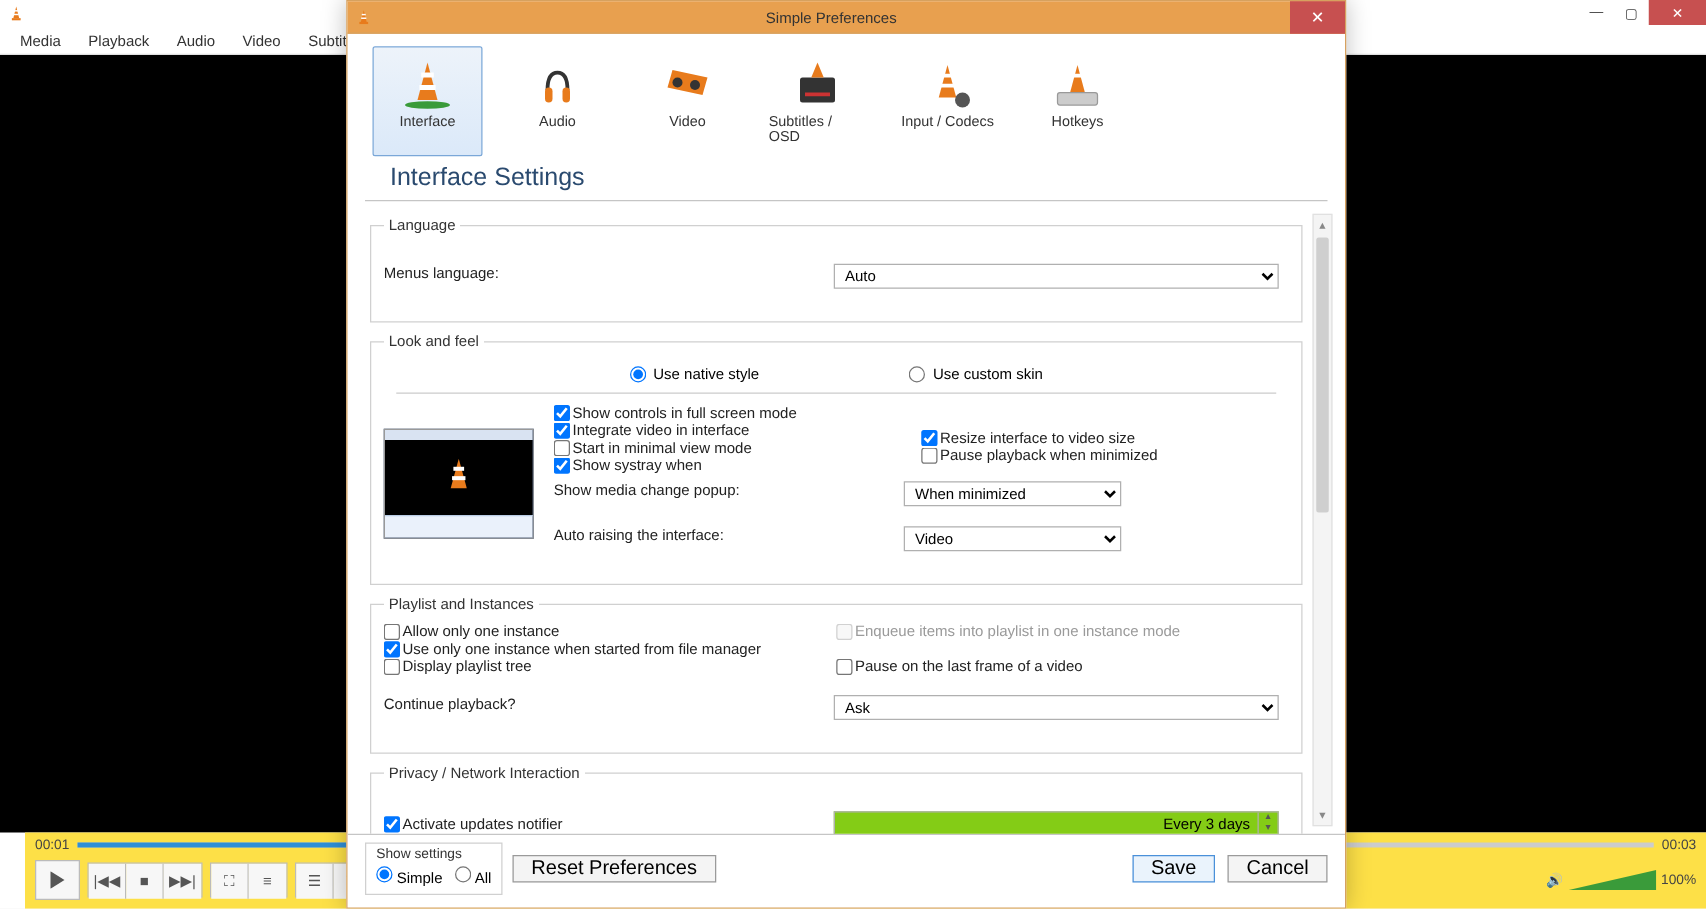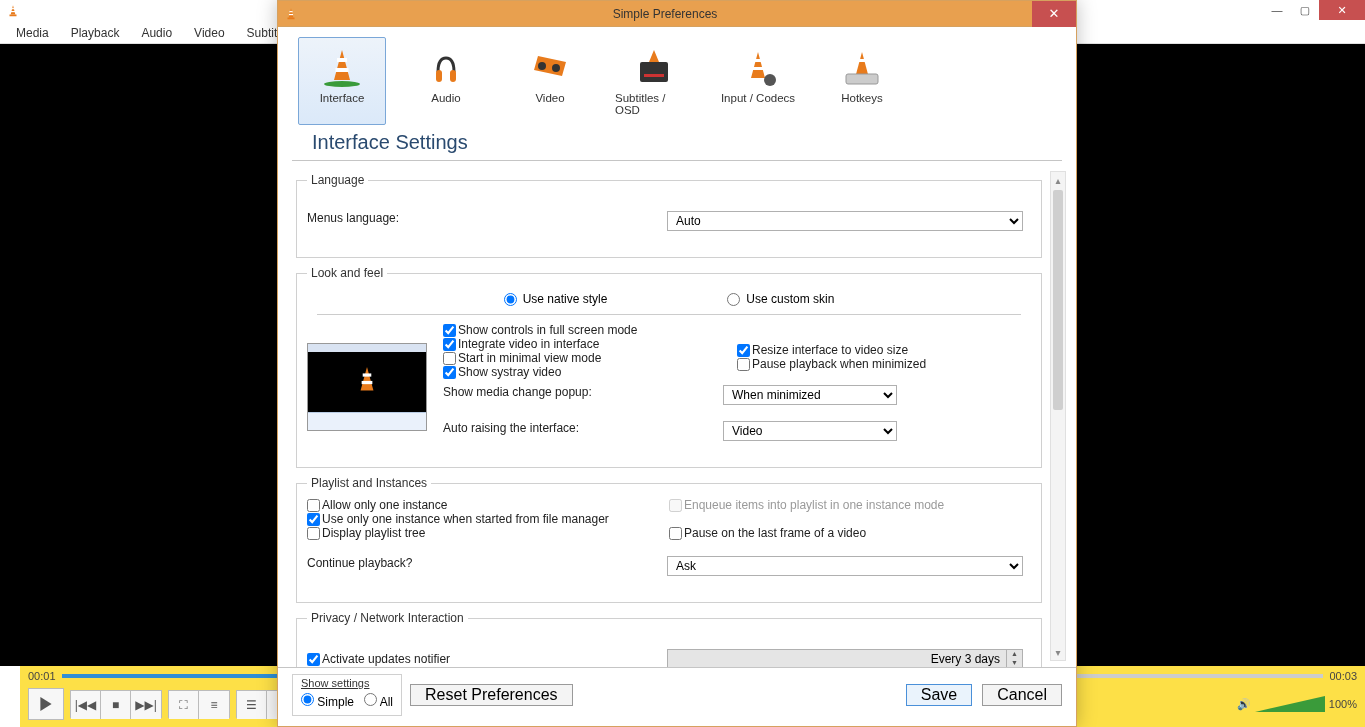--- a/index.html
+++ b/index.html
@@ -68,28 +68,28 @@
 .preview-col img,.preview-col .preview{ width:120px; height:88px; border:1px solid #999;}
 .preview { background:#1a335c; position:relative; border:1px solid #5a7aa8;}
 .preview .mini-menu{ height:8px; background:#d9e3f2;}
 .preview .mini-vid{ position:absolute; top:8px; left:0; right:0; bottom:18px; background:#000; display:flex; align-items:center; justify-content:center;}
 .preview .mini-ctrl{ position:absolute; bottom:0; left:0; right:0; height:18px; background:#eaf1fb; border-top:1px solid #b9cce4;}
 .preview .mini-seek{ position:absolute; bottom:14px; left:2px; right:2px; height:3px; background:#4aa0e8;}
 
 .radio-row { display:flex; gap:120px; justify-content:center; padding:4px 0 8px; border-bottom:1px solid #ccc; margin:0 10px 8px;}
 .radio-row label { display:flex; align-items:center; gap:6px; font-size:12px;}
 
-.spinner { display:flex; align-items:center; border:1px solid #b0b0b0; height:20px; width:356px; background:#e5e5e5;}
+.spinner { display:flex; align-items:center; border:1px solid #b0b0b0; height:20px; width:356px; background:#84cc16;}
 .spinner .spin-val { flex:1; text-align:right; padding-right:6px; font-size:12px;}
 .spinner .spin-btns { width:16px; display:flex; flex-direction:column; border-left:1px solid #b0b0b0;}
 .spinner .spin-btns div{ height:9px; font-size:7px; text-align:center; color:#555;}
 
 .prefs-footer { border-top:1px solid #c5c5c5; padding:6px 14px 10px; display:flex; align-items:center;}
 .show-settings { border:1px solid #d0d0d0; padding:2px 8px 6px; font-size:12px; display:flex; flex-direction:column; gap:2px;}
-.show-settings > .leg { font-size:11px; color:#333; margin-bottom:2px;text-decoration:underline;}
+.show-settings > .leg { font-size:11px; color:#333; margin-bottom:2px;}
 .show-settings-radios { display:flex; gap:10px;}
 .footer-btn { height:22px; padding:0 14px; border:1px solid #9a9a9a; background:#f4f4f4; font-size:16px; display:flex; align-items:center;}
 .footer-btn.primary { border:1px solid #4a90d9; background:#eaf3fc;}
 .footer-spacer { flex:1;}
 
 .cone-svg { display:block;}
 </style>
 </head>
 <body>
 
@@ -286,21 +286,21 @@
                 <div class="chk">
                     <input type="checkbox" checked="" style="">
                     <span>Integrate video in interface</span>
                   </div>
                 <div class="chk">
                     <input type="checkbox" style="">
                     <span>Start in minimal view mode</span>
                   </div>
                 <div class="chk">
                     <input type="checkbox" checked="" style="">
-                    <span>Show systray video</span>
+                    <span>Show systray when</span>
                   </div>
               </div>
               <div class="col">
                 <div style="height:20px"></div>
                 <div class="chk">
                     <input type="checkbox" checked="" style="">
                     <span>Resize interface to video size</span>
                   </div>
                 <div class="chk">
                     <input type="checkbox" style="">

